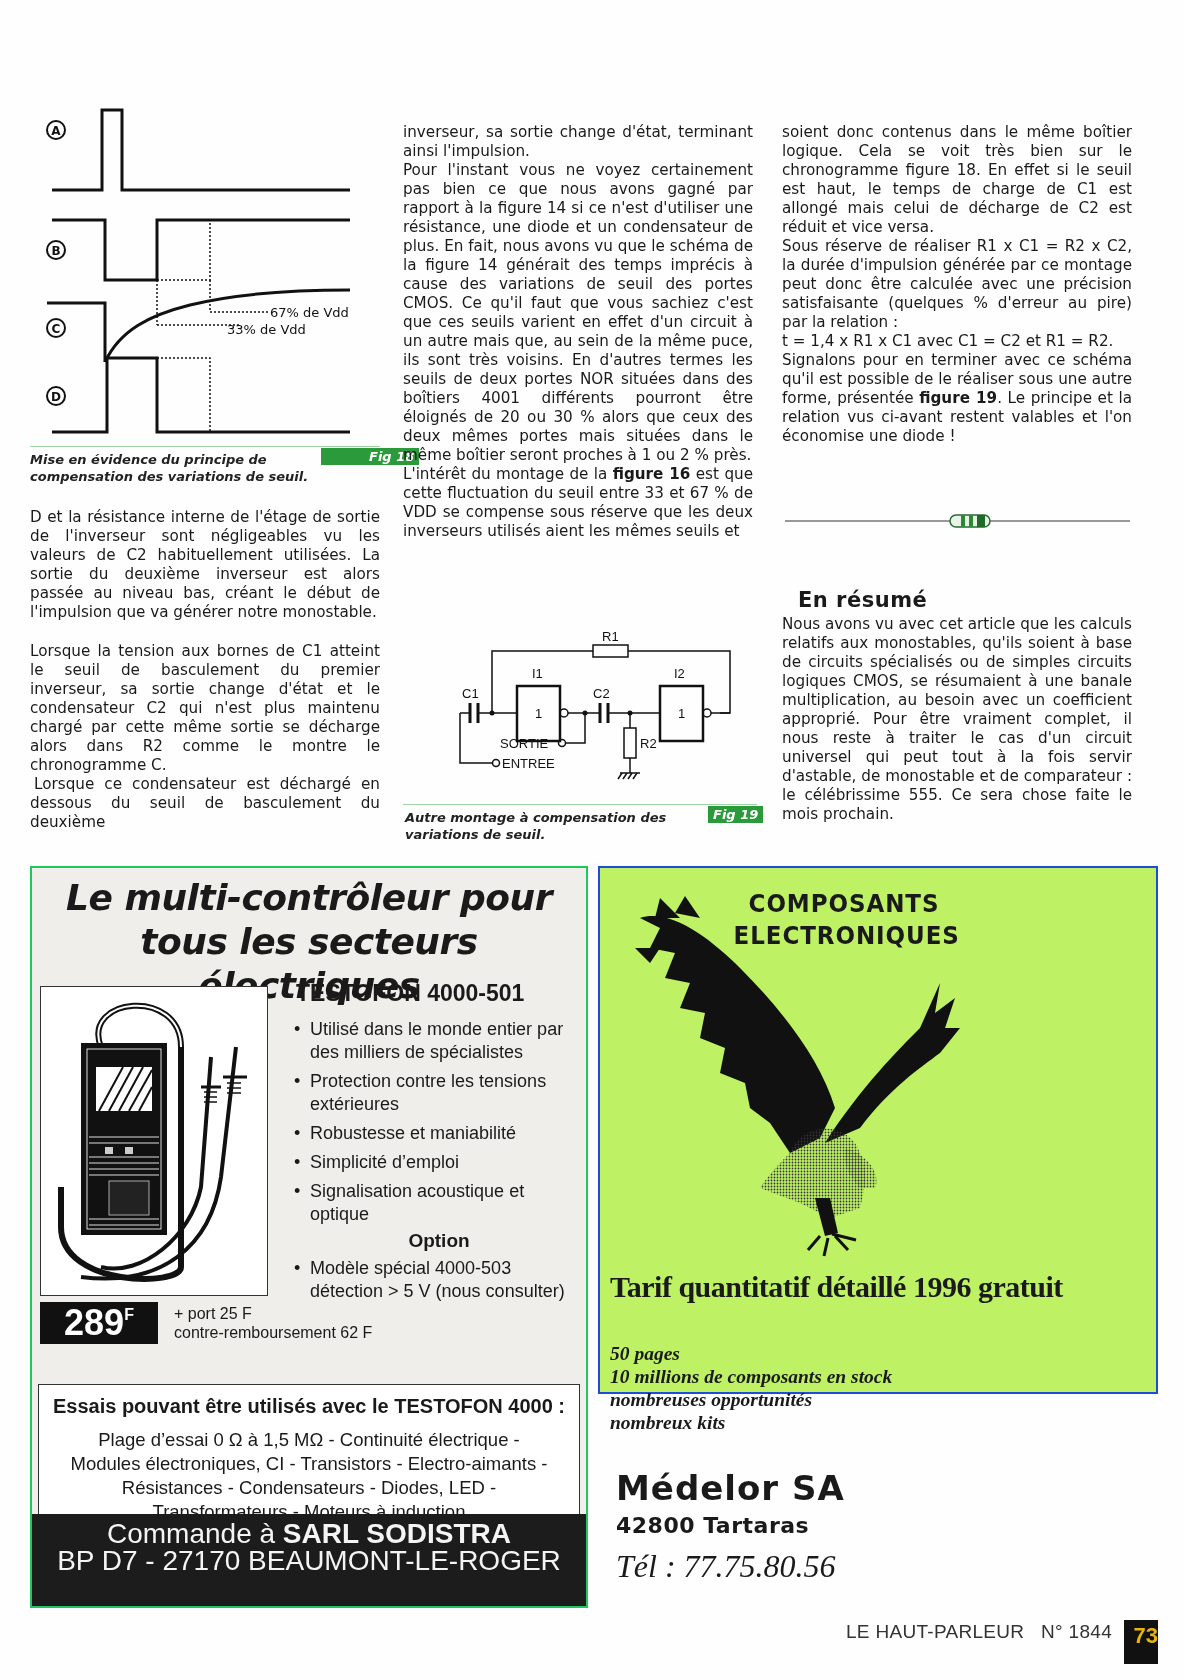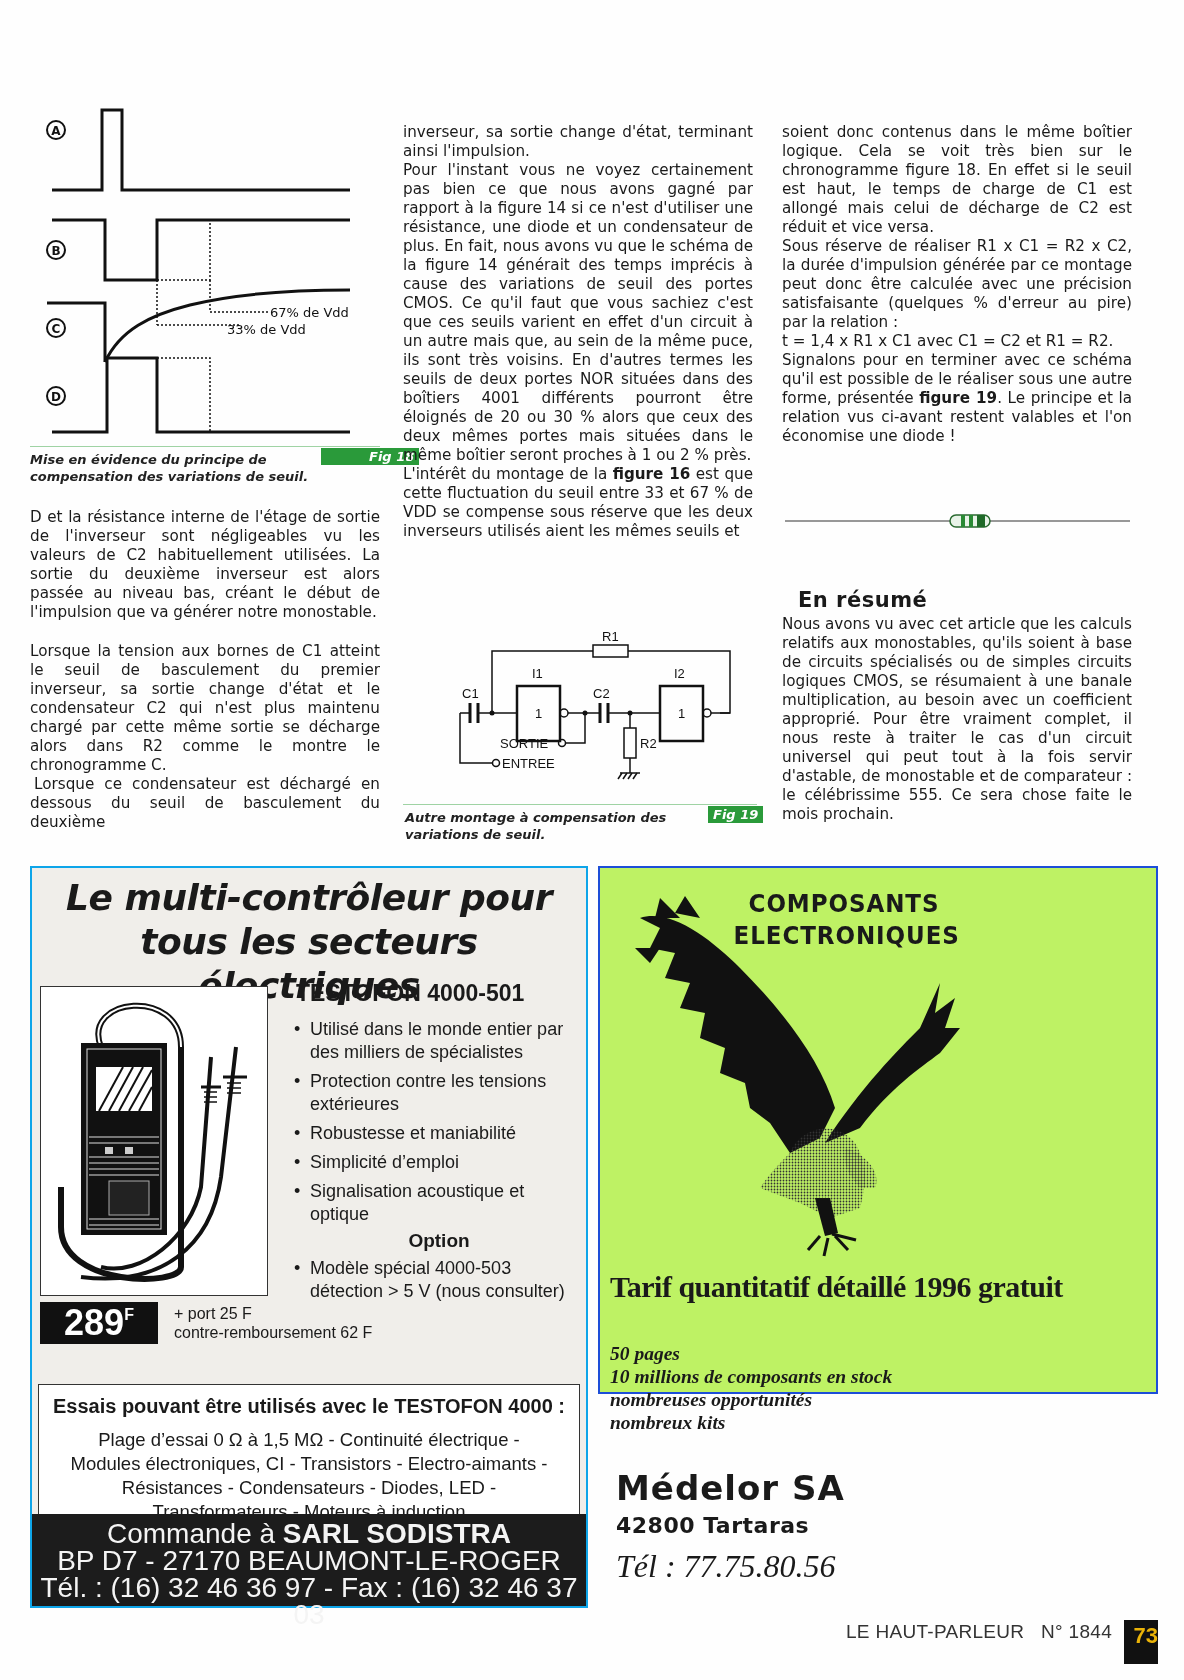--- a/index.html
+++ b/index.html
@@ -7,21 +7,21 @@
          font-family:"DejaVu Sans", sans-serif; color:#1a1a1a; }
   .abs { position:absolute; }
   .body-text { font-size:15.2px; line-height:19px; text-align:justify; }
   .body-text p { margin:0; }
   .body-text b { font-weight:bold; }
   .caption { font-size:13px; line-height:17px; font-style:italic; font-weight:bold; color:#222; }
   .figtag { position:absolute; background:#2a9a3a; color:#fff; font-style:italic; font-weight:bold;
             font-size:13px; padding:1px 5px; }
   .capline { position:absolute; height:0; border-top:1px solid #9fd3a4; }
   
-  #ad-left { left:30px; top:866px; width:558px; height:742px; border:2px solid #0ea5e9; background:#f0eeea; box-sizing:border-box; }
+  #ad-left { left:30px; top:866px; width:558px; height:742px; border:2px solid #22c55e; background:#f0eeea; box-sizing:border-box; }
   #ad-left .headline { position:absolute; left:0; top:0; width:100%; height:104px; text-align:center;
        font-family:"DejaVu Sans", sans-serif; font-style:italic; font-weight:bold; font-size:36px; line-height:44px; padding-top:8px; box-sizing:border-box; letter-spacing:-0.5px; }
   #ad-left .photo-box { position:absolute; left:8px; top:118px; width:226px; height:308px; border:1.5px solid #333; background:#fff; }
   #ad-left .product { position:absolute; left:264px; top:112px; font-family:"Liberation Sans", sans-serif; font-weight:bold; font-size:23px; }
   #ad-left ul { position:absolute; left:262px; top:150px; margin:0; padding:0; list-style:none; width:290px;
        font-family:"Liberation Sans", sans-serif; font-size:18px; line-height:23px; }
   #ad-left ul li { padding-left:16px; position:relative; margin-bottom:6px; }
   #ad-left ul li::before { content:"•"; position:absolute; left:0; top:0; }
   #ad-left .option { position:absolute; left:262px; top:362px; width:290px; text-align:center; font-family:"Liberation Sans", sans-serif; font-weight:bold; font-size:19px; }
   #ad-left .price { position:absolute; left:8px; top:434px; width:118px; height:42px; background:#111; color:#fff;
@@ -248,21 +248,20 @@
     <div class="t-body">
       <div>Plage d’essai 0 Ω à 1,5 MΩ - Continuité électrique -</div>
       <div>Modules électroniques, CI - Transistors - Electro-aimants -</div>
       <div>Résistances - Condensateurs - Diodes, LED -</div>
       <div>Transformateurs - Moteurs à induction</div>
     </div>
   </div>
   <div class="order">
     <div><span>Commande à </span><b>SARL SODISTRA</b></div>
     <div>BP D7 - 27170  BEAUMONT-LE-ROGER</div>
-    <div>Tél. : (16) 32 46 36 97 - Fax : (16) 32 46 37 03</div>
   </div>
 </div>
 
 <div class="abs" id="ad-right">
   <div class="brand">
     <div>COMPOSANTS</div>
     <div>ELECTRONIQUES</div>
   </div>
   <svg class="abs" style="left:20px;top:20px" width="360" height="370" viewBox="0 0 360 370">
     <defs>

